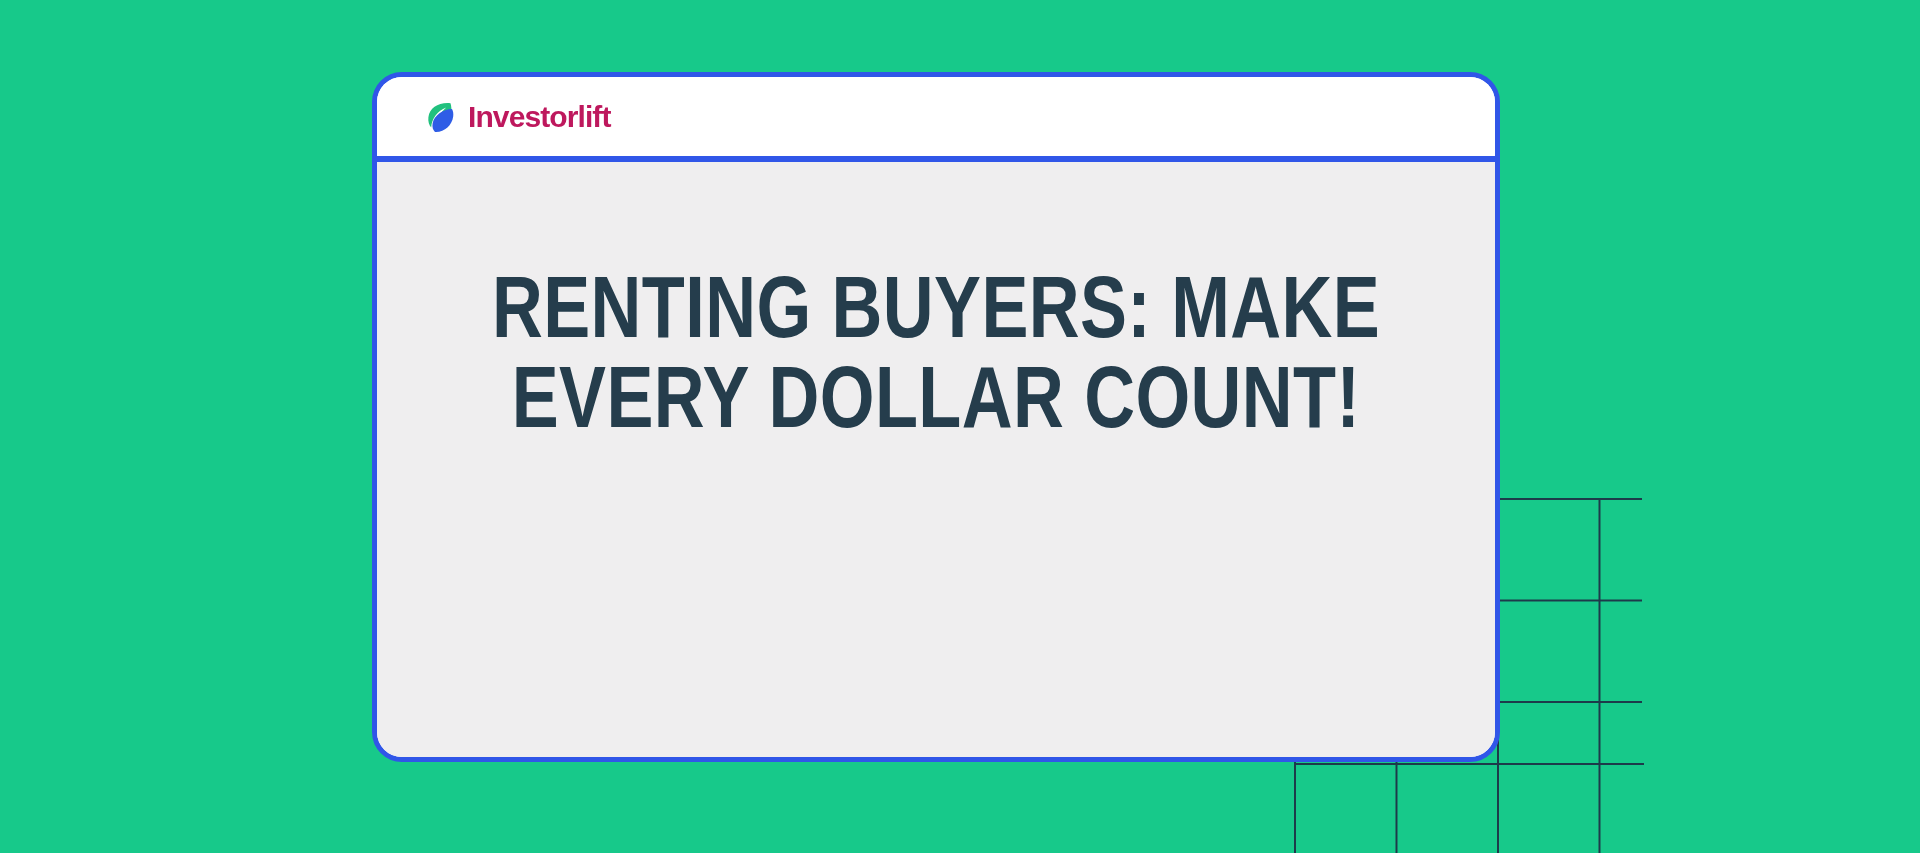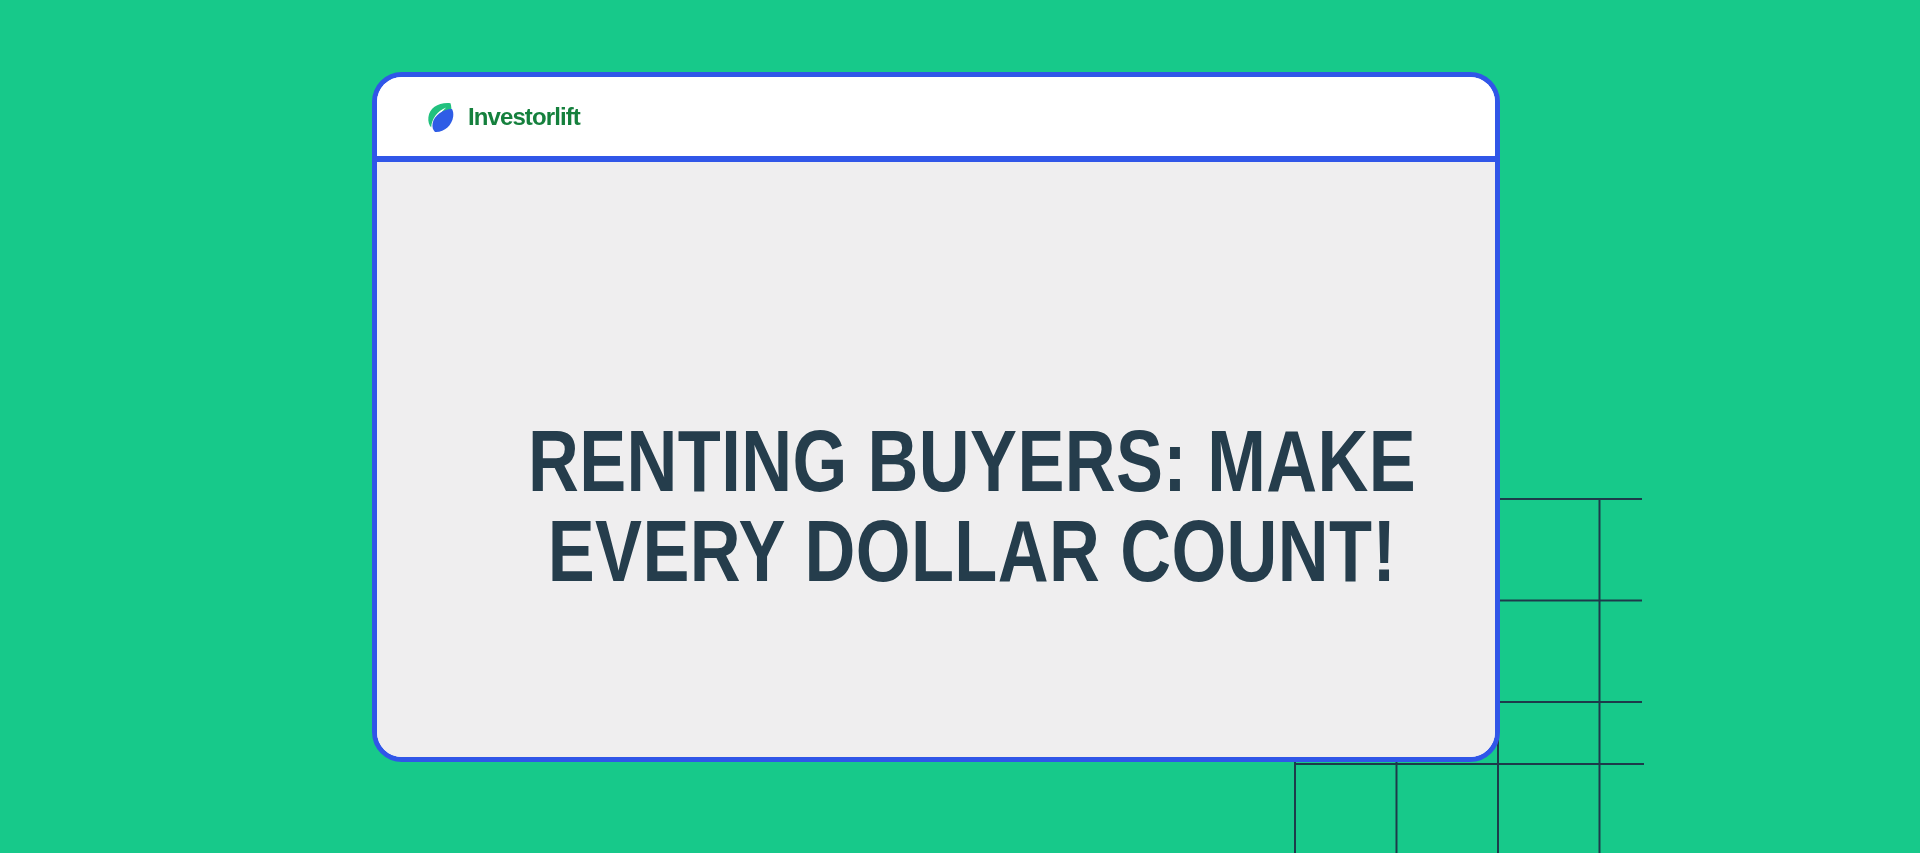--- a/index.html
+++ b/index.html
@@ -59,38 +59,38 @@
   }
   #header-divider{
     height:6px;
     background:#3056e8;
     flex:0 0 auto;
   }
   #card-body{
     flex:1 1 auto;
     background:#efeeef;
     display:flex;
-    flex-direction:row;
+    flex-direction:column;
     align-items:center;
-    padding:0 40px;
+    padding:8px 40px;
   }
 
   
   #logo{
     display:flex;
     align-items:center;
     gap:11px;
   }
   #logo-mark{display:block;}
   #logo-wordmark{
     font-family:"Liberation Sans", sans-serif;
-    font-size:24px;
+    font-size:30px;
     font-weight:bold;
     letter-spacing:-0.9px;
-    color:#15803d;
+    color:#be185d;
     line-height:1;
   }
 
   
   .cond{
     font-family:"Liberation Sans Narrow","Liberation Sans", sans-serif;
     font-weight:bold;
     color:#253d4c;
     text-transform:uppercase;
     text-align:center;

